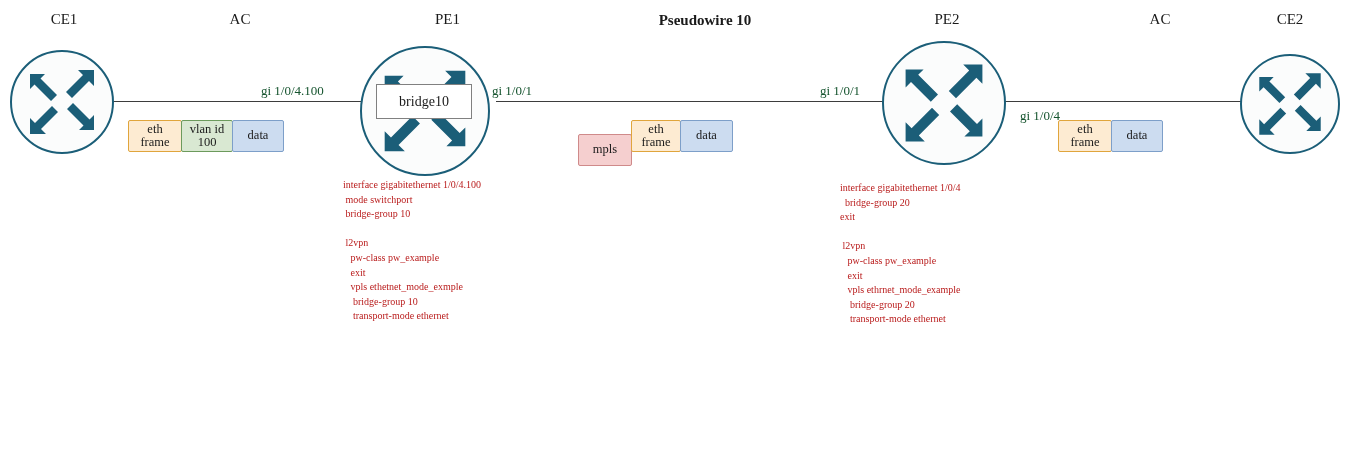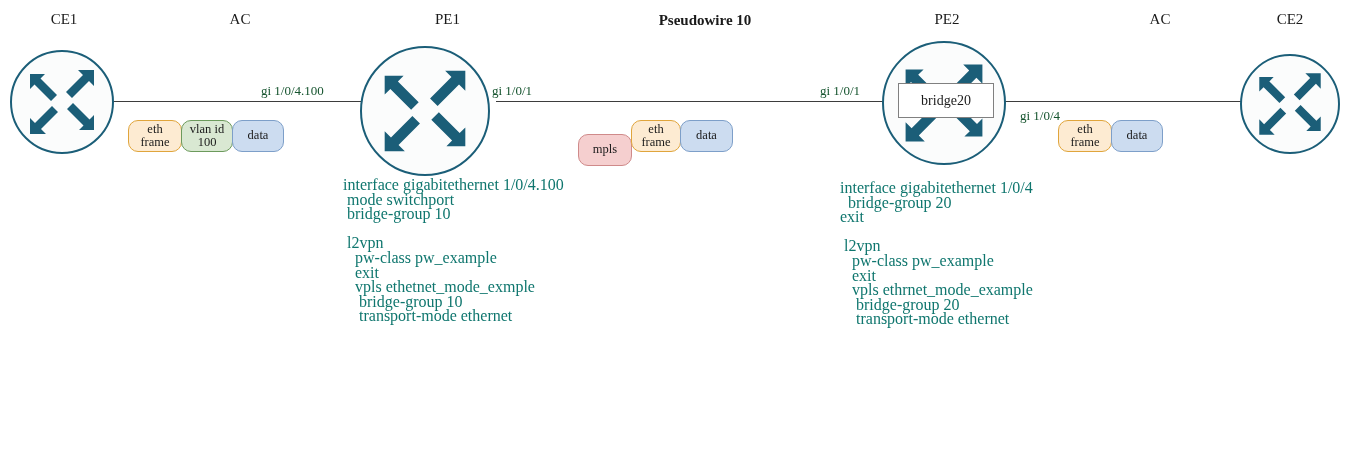--- a/index.html
+++ b/index.html
@@ -69,21 +69,21 @@
     color: #14532d;
   }
 
   
   .packet-stack {
     position: absolute;
     display: flex;
     align-items: stretch;
   }
   .pkt {
-    border-radius: 10px;
+    border-radius: 2px;
     border: 1px solid #999;
     box-sizing: border-box;
     display: flex;
     align-items: center;
     justify-content: center;
     text-align: center;
     font-size: 12.5px;
     line-height: 13.5px;
     height: 32px;
     padding: 0 6px;
@@ -93,24 +93,24 @@
   }
   .pkt + .pkt { margin-left: -1px; }
   .pkt.eth   { background: #fdebd2; border-color: #e0a53c; }
   .pkt.vlan  { background: #d9e8d2; border-color: #6c9a5c; }
   .pkt.data  { background: #ccdcf0; border-color: #7d9fc9; }
   .pkt.mpls  { background: #f5cfcf; border-color: #cf8a8a; margin-top: 14px; }
 
   
   .config {
     position: absolute;
-    font-size: 16px;
+    font-size: 10px;
     line-height: 14.6px;
     white-space: pre;
-    color: #0f766e;
+    color: #b91c1c;
   }
 
   
   #traffic-flow-arrow { position: absolute; }
   #traffic-flow-arrow svg { display: block; }
   .flow-label {
     position: absolute;
     font-size: 19px;
     white-space: nowrap;
     text-align: center;
@@ -152,32 +152,32 @@
   <div class="router" style="left:360px; top:46px; width:130px; height:130px;">
     <svg viewBox="0 0 100 100" aria-hidden="true">
       <g fill="#1b5e78">
         <path d="M18,22 L33,22 L28.5,26.5 L45,43 L39,49 L22.5,32.5 L18,37 Z"></path>
         <path d="M82,18 L82,34 L77,29 L60,46 L54,40 L71,23 L66,18 Z"></path>
         <path d="M18,82 L18,66 L23,71 L40,54 L46,60 L29,77 L34,82 Z"></path>
         <path d="M82,78 L67,78 L71.5,73.5 L55,57 L61,51 L77.5,67.5 L82,63 Z"></path>
       </g>
     </svg>
   </div>
+  <div class="bridge-box" style="left:376px; top:84px; width:96px; height:35px;">bridge10</div>
 
   <div class="router" style="left:882px; top:41px; width:124px; height:124px;">
     <svg viewBox="0 0 100 100" aria-hidden="true">
       <g fill="#1b5e78">
         <path d="M18,22 L33,22 L28.5,26.5 L45,43 L39,49 L22.5,32.5 L18,37 Z"></path>
         <path d="M82,18 L82,34 L77,29 L60,46 L54,40 L71,23 L66,18 Z"></path>
         <path d="M18,82 L18,66 L23,71 L40,54 L46,60 L29,77 L34,82 Z"></path>
         <path d="M82,78 L67,78 L71.5,73.5 L55,57 L61,51 L77.5,67.5 L82,63 Z"></path>
       </g>
     </svg>
   </div>
-  <div class="bridge-box" style="left:898px; top:83px; width:96px; height:35px;">bridge20</div>
 
   <div class="router" style="left:1240px; top:54px; width:100px; height:100px;">
     <svg viewBox="0 0 100 100" aria-hidden="true">
       <g fill="#1b5e78">
         <path d="M18,22 L33,22 L28.5,26.5 L45,43 L39,49 L22.5,32.5 L18,37 Z"></path>
         <path d="M82,18 L82,34 L77,29 L60,46 L54,40 L71,23 L66,18 Z"></path>
         <path d="M18,82 L18,66 L23,71 L40,54 L46,60 L29,77 L34,82 Z"></path>
         <path d="M82,78 L67,78 L71.5,73.5 L55,57 L61,51 L77.5,67.5 L82,63 Z"></path>
       </g>
     </svg>

